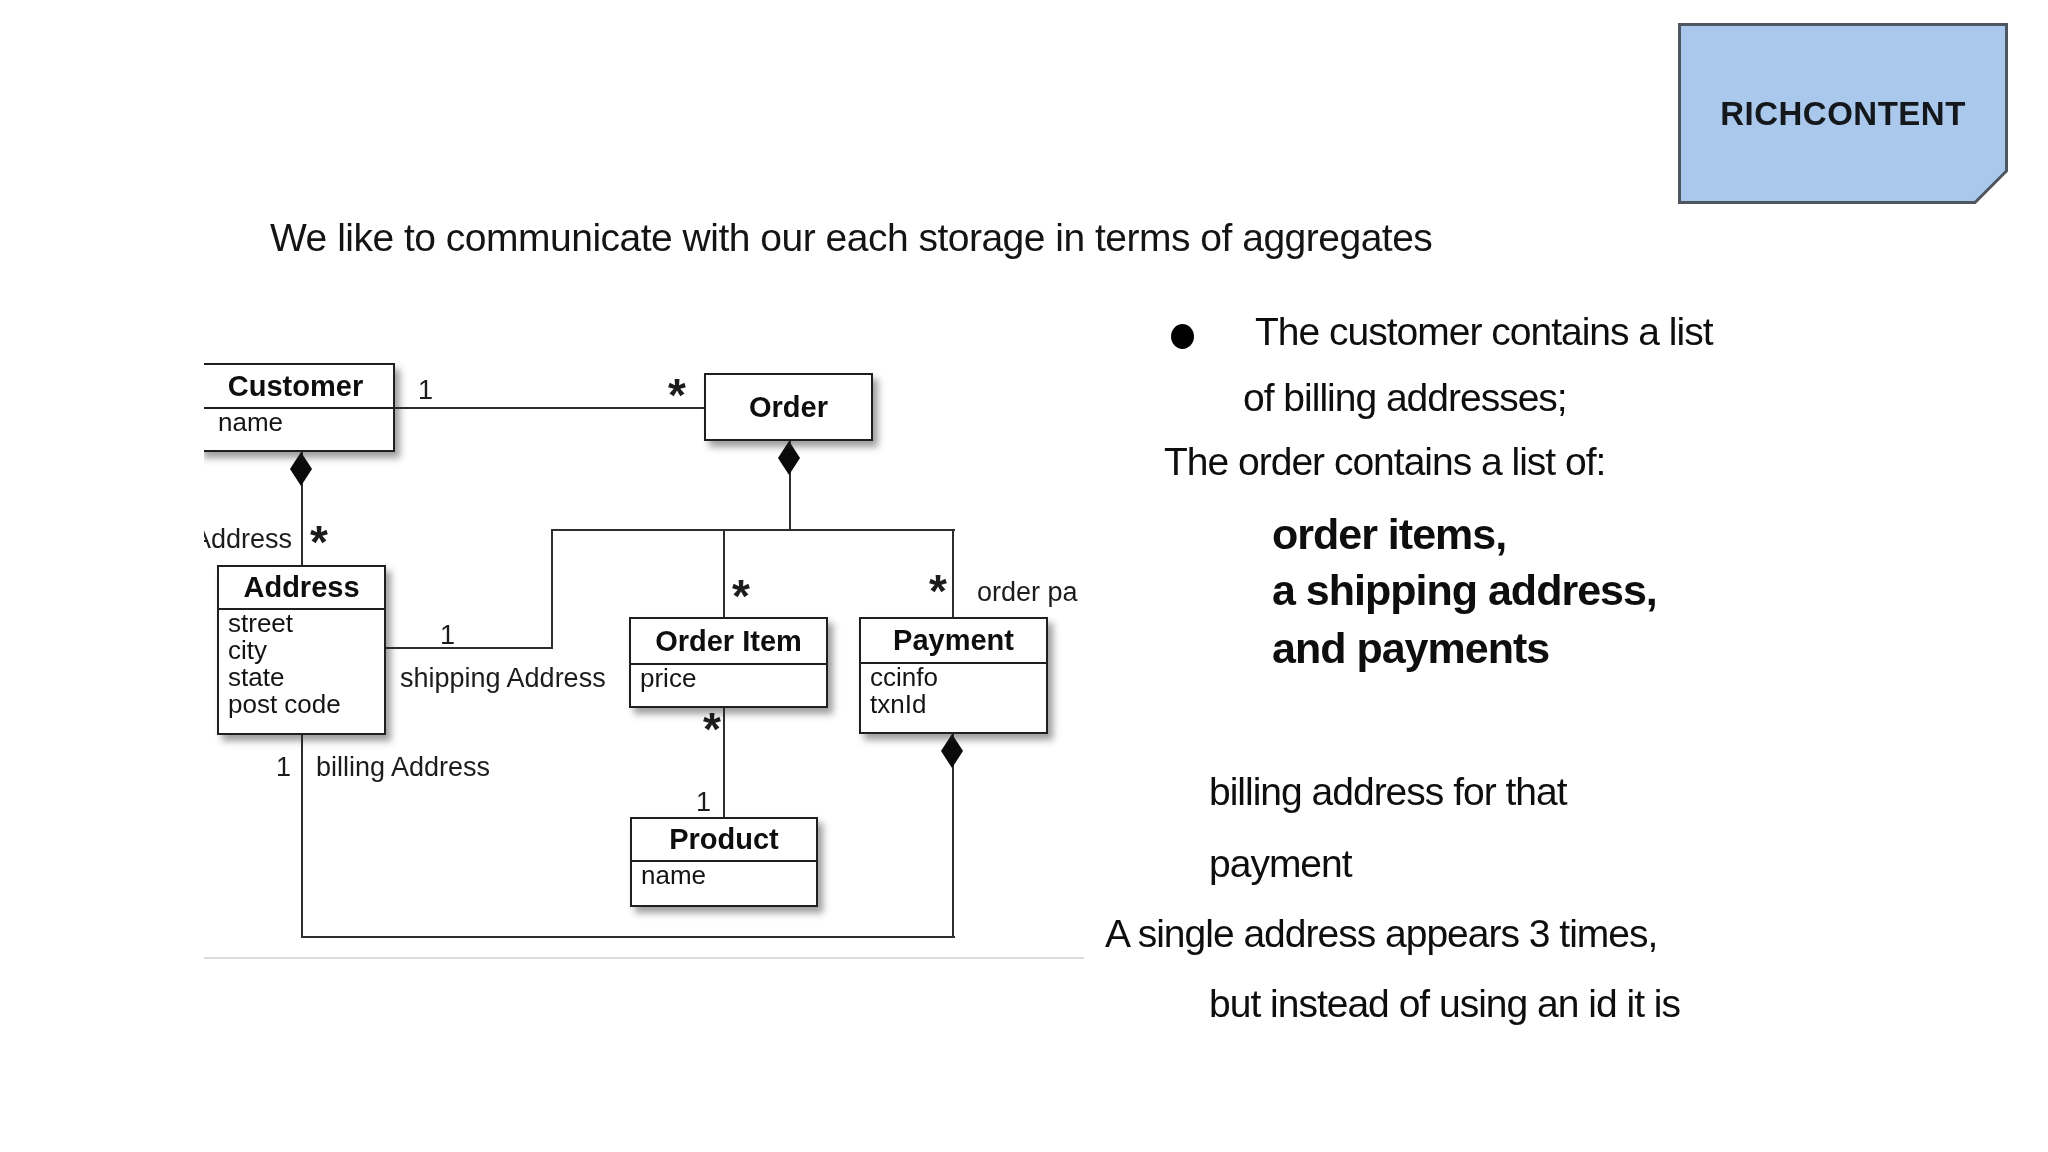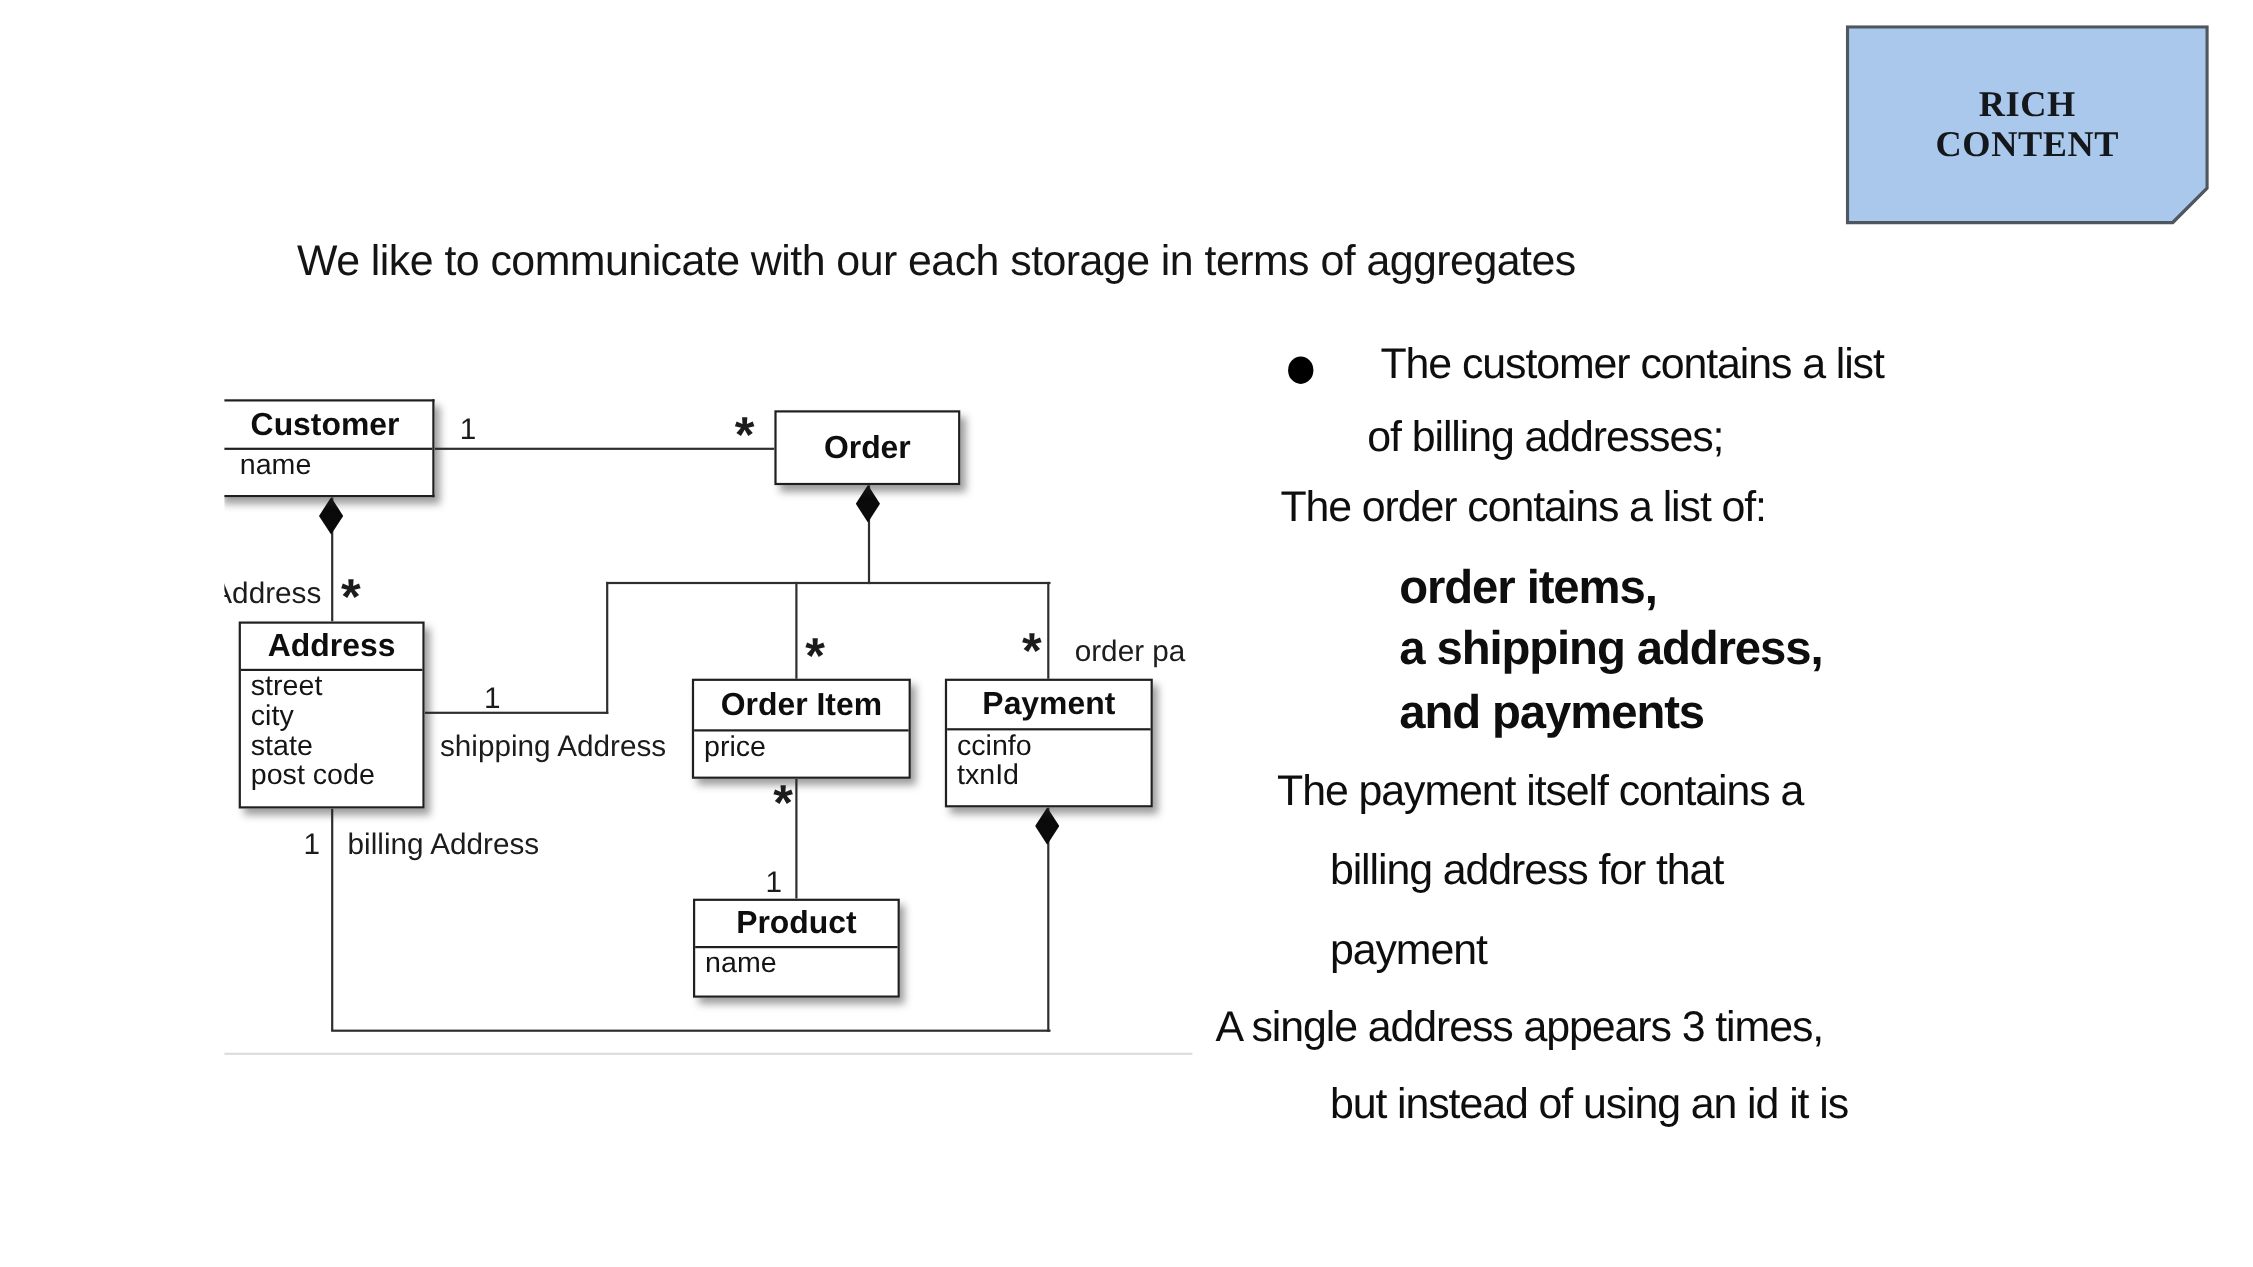--- a/index.html
+++ b/index.html
@@ -9,22 +9,22 @@
   
   .title{position:absolute;left:88px;top:126px;font-size:93px;letter-spacing:-4px;
          color:#0c0c0c;white-space:nowrap;}
   .subtitle{position:absolute;left:270px;top:216px;font-size:39px;letter-spacing:-0.5px;
          color:#141414;white-space:nowrap;}
 
   
   .badge{position:absolute;left:1678px;top:23px;width:330px;height:181px;}
   .badge svg{position:absolute;left:0;top:0;}
   .badge-text{position:absolute;left:0;top:0;width:100%;height:100%;display:flex;
-         flex-direction:column;align-items:center;justify-content:center;
-         font-size:33px;font-weight:bold;line-height:37px;letter-spacing:0.5px;color:#14181c;font-family:Liberation Serif, serif;}
+         flex-direction:row;align-items:center;justify-content:center;
+         font-size:33px;font-weight:bold;line-height:37px;letter-spacing:0.5px;color:#14181c;}
 
   
   .diagram{position:absolute;left:204px;top:280px;width:900px;height:700px;overflow:hidden;}
   .ubox{position:absolute;background:#ffffff;border:2px solid #1f1f1f;box-sizing:border-box;
         box-shadow:5px 6px 7px rgba(40,40,40,0.45);}
   .ubox-noleft{border-left:none;}
   .utitle{display:flex;align-items:center;justify-content:center;
           font-weight:bold;font-size:29px;color:#0e0e0e;}
   .uattrs{border-top:2px solid #1f1f1f;padding:0 0 0 9px;font-size:26px;line-height:27px;color:#141414;}
   .hline,.vline{position:absolute;background:#2e2e2e;}
@@ -137,19 +137,18 @@
     <div class="dlabel" style="left:492px;top:507px;">1</div>
   </div>
 
   <div class="bullet-dot"></div>
   <div class="note" style="left:1255px;top:310px;">The customer contains a list</div>
   <div class="note" style="left:1243px;top:376px;">of billing addresses;</div>
   <div class="note" style="left:1164px;top:440px;">The order contains a list of:</div>
   <div class="note note-sub" style="left:1272px;top:510px;">order items,</div>
   <div class="note note-sub" style="left:1272px;top:566px;">a shipping address,</div>
   <div class="note note-sub" style="left:1272px;top:624px;">and payments</div>
-  <div class="note" style="left:1161px;top:698px;">The payment itself contains a</div>
   <div class="note" style="left:1209px;top:770px;">billing address for that</div>
   <div class="note" style="left:1209px;top:842px;">payment</div>
   <div class="note" style="left:1105px;top:912px;">A single address appears 3 times,</div>
   <div class="note" style="left:1209px;top:982px;">but instead of using an id it is</div>
 
 </div>
 
 </body></html>

